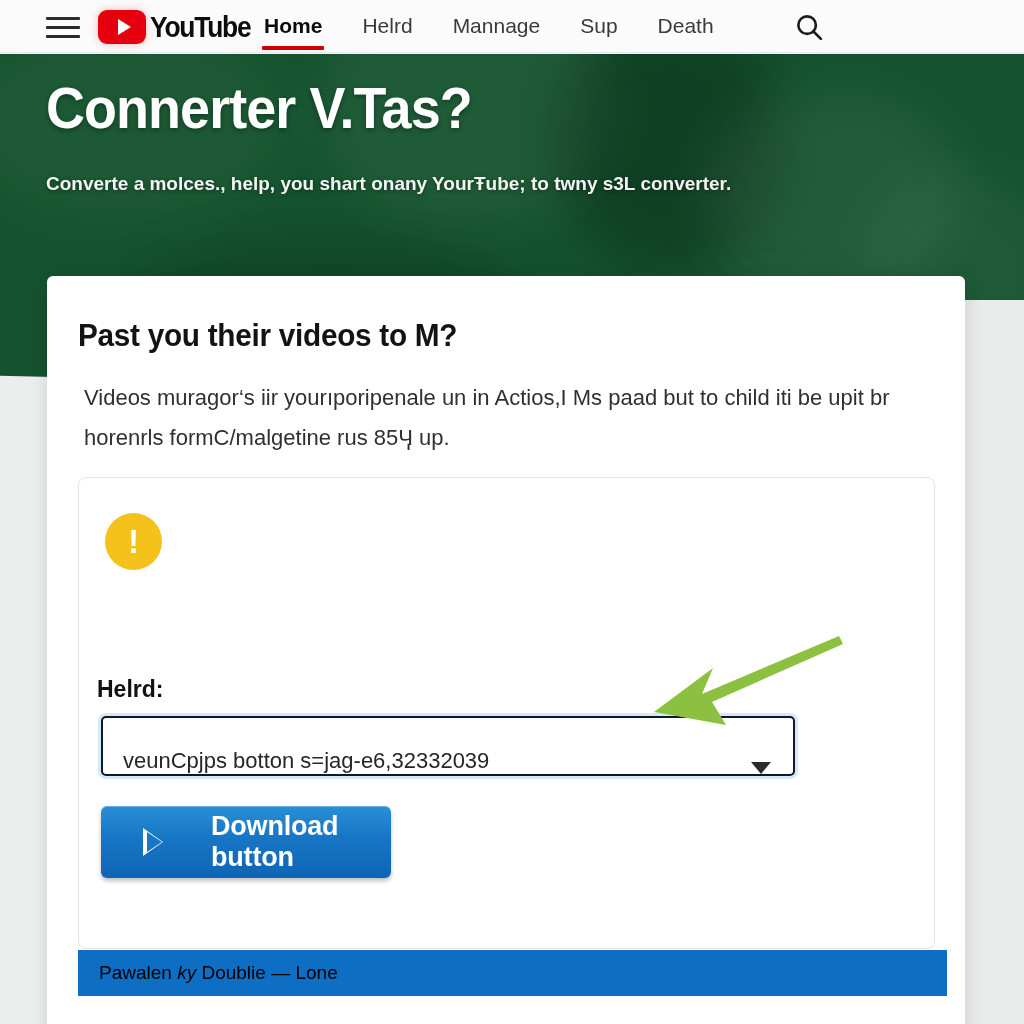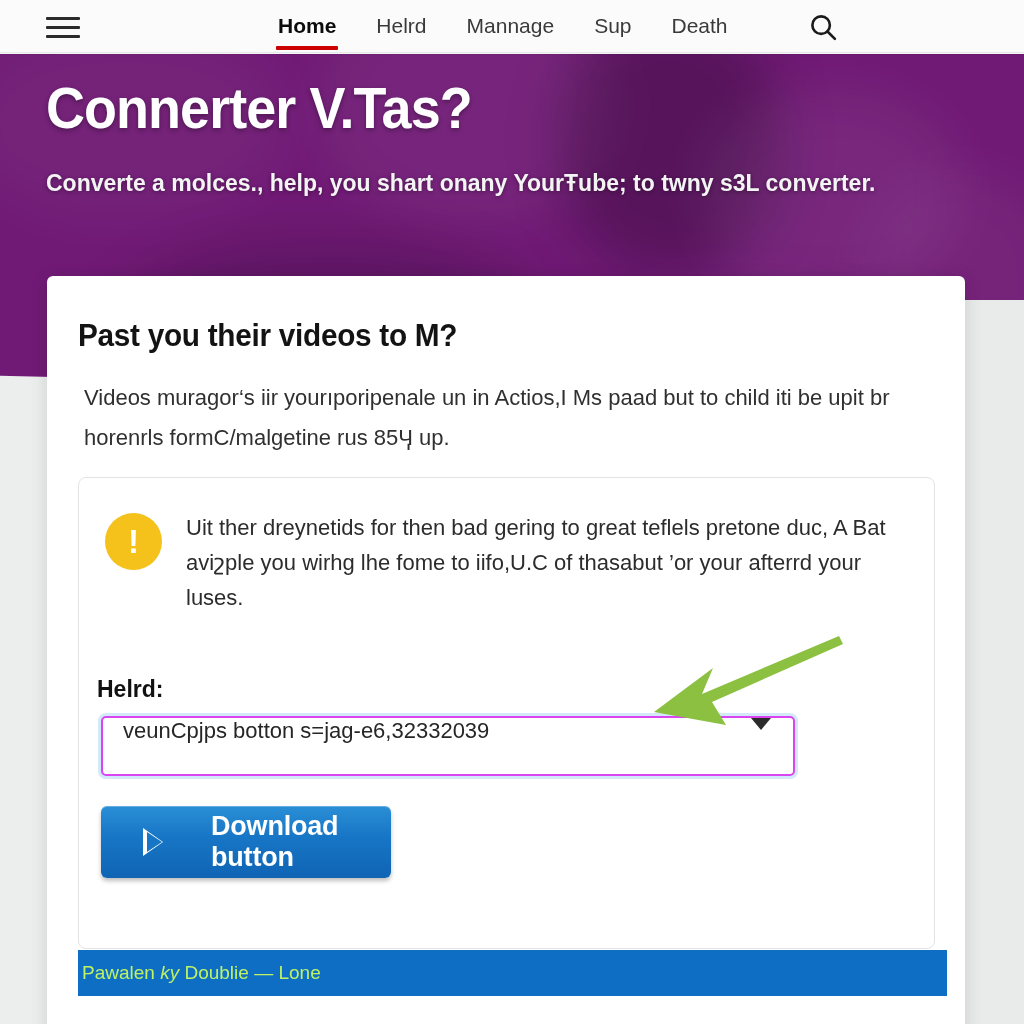--- a/index.html
+++ b/index.html
@@ -39,50 +39,49 @@
     display:block;width:0;height:0;margin-left:4px;
     border-left:13px solid #fff;border-top:8px solid transparent;border-bottom:8px solid transparent;
   }
   .yt-word{
     font-family:"Liberation Sans",sans-serif;
     font-weight:bold;font-size:30px;letter-spacing:-1.4px;color:#0c0c0c;
     margin-left:4px;transform:scaleX(.88);transform-origin:left center;
   }
   #nav-links{
     display:flex;align-items:center;gap:40px;
-    margin-left:198px;
   }
   .nav-link{
     font-size:21px;color:#3a3a3a;position:relative;padding-bottom:3px;cursor:pointer;white-space:nowrap;
   }
   .nav-link.active{color:#0b0b0b;font-weight:bold;}
   .nav-link.active:after{
     content:"";position:absolute;left:-2px;right:-2px;bottom:-9px;height:4px;background:#cc0000;border-radius:1px;
   }
   #search-icon{margin-left:40px;cursor:pointer;display:flex;align-items:center;}
 
   
   #hero{
     position:absolute;left:0;top:52px;width:1024px;height:348px;
-    background:#701a75;
+    background:#14532d;
     overflow:hidden;
     clip-path:polygon(0 0,100% 0,100% 100%,0 93%);
     z-index:3;
   }
   .hero-blob{position:absolute;border-radius:46%;filter:blur(26px);}
   #hero-title{
     position:absolute;left:46px;top:22px;
     font-size:58px;font-weight:bold;color:#ffffff;letter-spacing:-1px;
     transform:scaleX(.93);transform-origin:left center;
     text-shadow:0 2px 5px rgba(0,0,0,.35);
     z-index:2;
   }
   #hero-sub{
     position:absolute;left:46px;top:113px;width:835px;
-    font-size:23px;line-height:37px;font-weight:bold;color:#f4f4f5;
+    font-size:19px;line-height:37px;font-weight:bold;color:#f4f4f5;
     text-shadow:0 1px 4px rgba(0,0,0,.4);
     z-index:2;
   }
 
   
   #right-sheet{
     position:absolute;left:956px;top:300px;width:68px;height:724px;
     background:#e9eaea;border-left:1px solid #dcdddd;
     z-index:4;
   }
@@ -125,23 +124,23 @@
   #alert-icon b{font-size:33px;color:#fff;line-height:1;font-weight:bold;}
   #alert-text{
     font-size:22px;line-height:35px;color:#2c2c2c;
   }
   #field-label{
     position:absolute;left:18px;top:198px;
     font-size:23px;font-weight:bold;color:#111;
   }
   #select-wrap{
     position:absolute;left:22px;top:238px;width:690px;height:56px;
-    border:2px solid #d946ef;border-radius:5px;background:#ffffff;
+    border:2px solid #0f172a;border-radius:5px;background:#ffffff;
     box-shadow:0 0 0 3px rgba(140,196,238,.38);
-    display:flex;align-items:flex-start;cursor:pointer;
+    display:flex;align-items:flex-end;cursor:pointer;
   }
   #select-value{
     margin-left:20px;font-size:22px;color:#262626;white-space:nowrap;overflow:hidden;
     position:relative;
   }
   #select-value:before{
     content:"";position:absolute;left:-6px;top:1px;width:2px;height:25px;background:#222;
   }
   #select-caret{
     position:absolute;right:22px;width:0;height:0;
@@ -169,21 +168,21 @@
     z-index:2;
   }
   #btn-label{
     margin-left:50px;font-size:27px;font-weight:bold;color:#fff;letter-spacing:-.2px;
   }
   #bottom-bar{
     position:absolute;left:31px;top:674px;width:869px;height:46px;
     background:#0e6ec4;display:flex;align-items:center;
   }
   #bottom-bar-text{
-    margin-left:4px;font-size:19px;color:#bef264;
+    margin-left:21px;font-size:19px;color:#000000;
   }
   #bottom-bar-text em{font-style:italic;}
 
   
   #green-arrow{
     position:absolute;left:640px;top:628px;width:215px;height:105px;
     z-index:9;pointer-events:none;
   }
 </style>
 </head>
@@ -210,21 +209,20 @@
   <div id="card">
     <div id="card-title">Past you their videos to M?</div>
     <div id="card-body">Videos muragor‘s iir yourıporipenale un in Actios,I Ms paad but to child iti be upit br horenrls formC/malgetine rus 85Ӌ up.</div>
 
     <div id="inner-panel">
 
       <div id="alert">
         <div id="alert-icon">
             <b>!</b>
           </div>
-        <div id="alert-text">Uit ther dreynetids for then bad gering to great teflels pretone duc, A Bat aviշple you wirhg lhe fome to iifo,U.C of thasabut ’or your afterrd your luses.</div>
       </div>
 
       <div id="field-label">Helrd:</div>
 
       <div id="select-wrap">
         <span id="select-value">veunCpjps botton s=jag-e6,32332039</span>
         <span id="select-caret"></span>
       </div>
 
       <div id="download-btn">
@@ -240,20 +238,26 @@
 
   <svg id="green-arrow" viewBox="0 0 215 105">
     <path d="M199 8 L62 66 L73 40 L14 84 L86 97 L72 74 L203 16 Z" fill="#8cc040"></path>
   </svg>
 
   <div id="navbar">
     <div class="hamburger">
       <span></span>
       <span></span>
       <span></span>
+    </div>
+    <div class="yt-logo">
+      <div class="yt-play">
+          <i></i>
+        </div>
+      <div class="yt-word">YouTube</div>
     </div>
     <div id="nav-links">
       <div class="nav-link active">Home</div>
       <div class="nav-link">Helrd</div>
       <div class="nav-link">Mannage</div>
       <div class="nav-link">Sup</div>
       <div class="nav-link">Death</div>
       <div id="search-icon">
         <svg width="30" height="30" viewBox="0 0 24 24" fill="none" stroke="#1b1b1b" stroke-width="2.1" stroke-linecap="round">
           <circle cx="10.5" cy="10.5" r="7"></circle>

